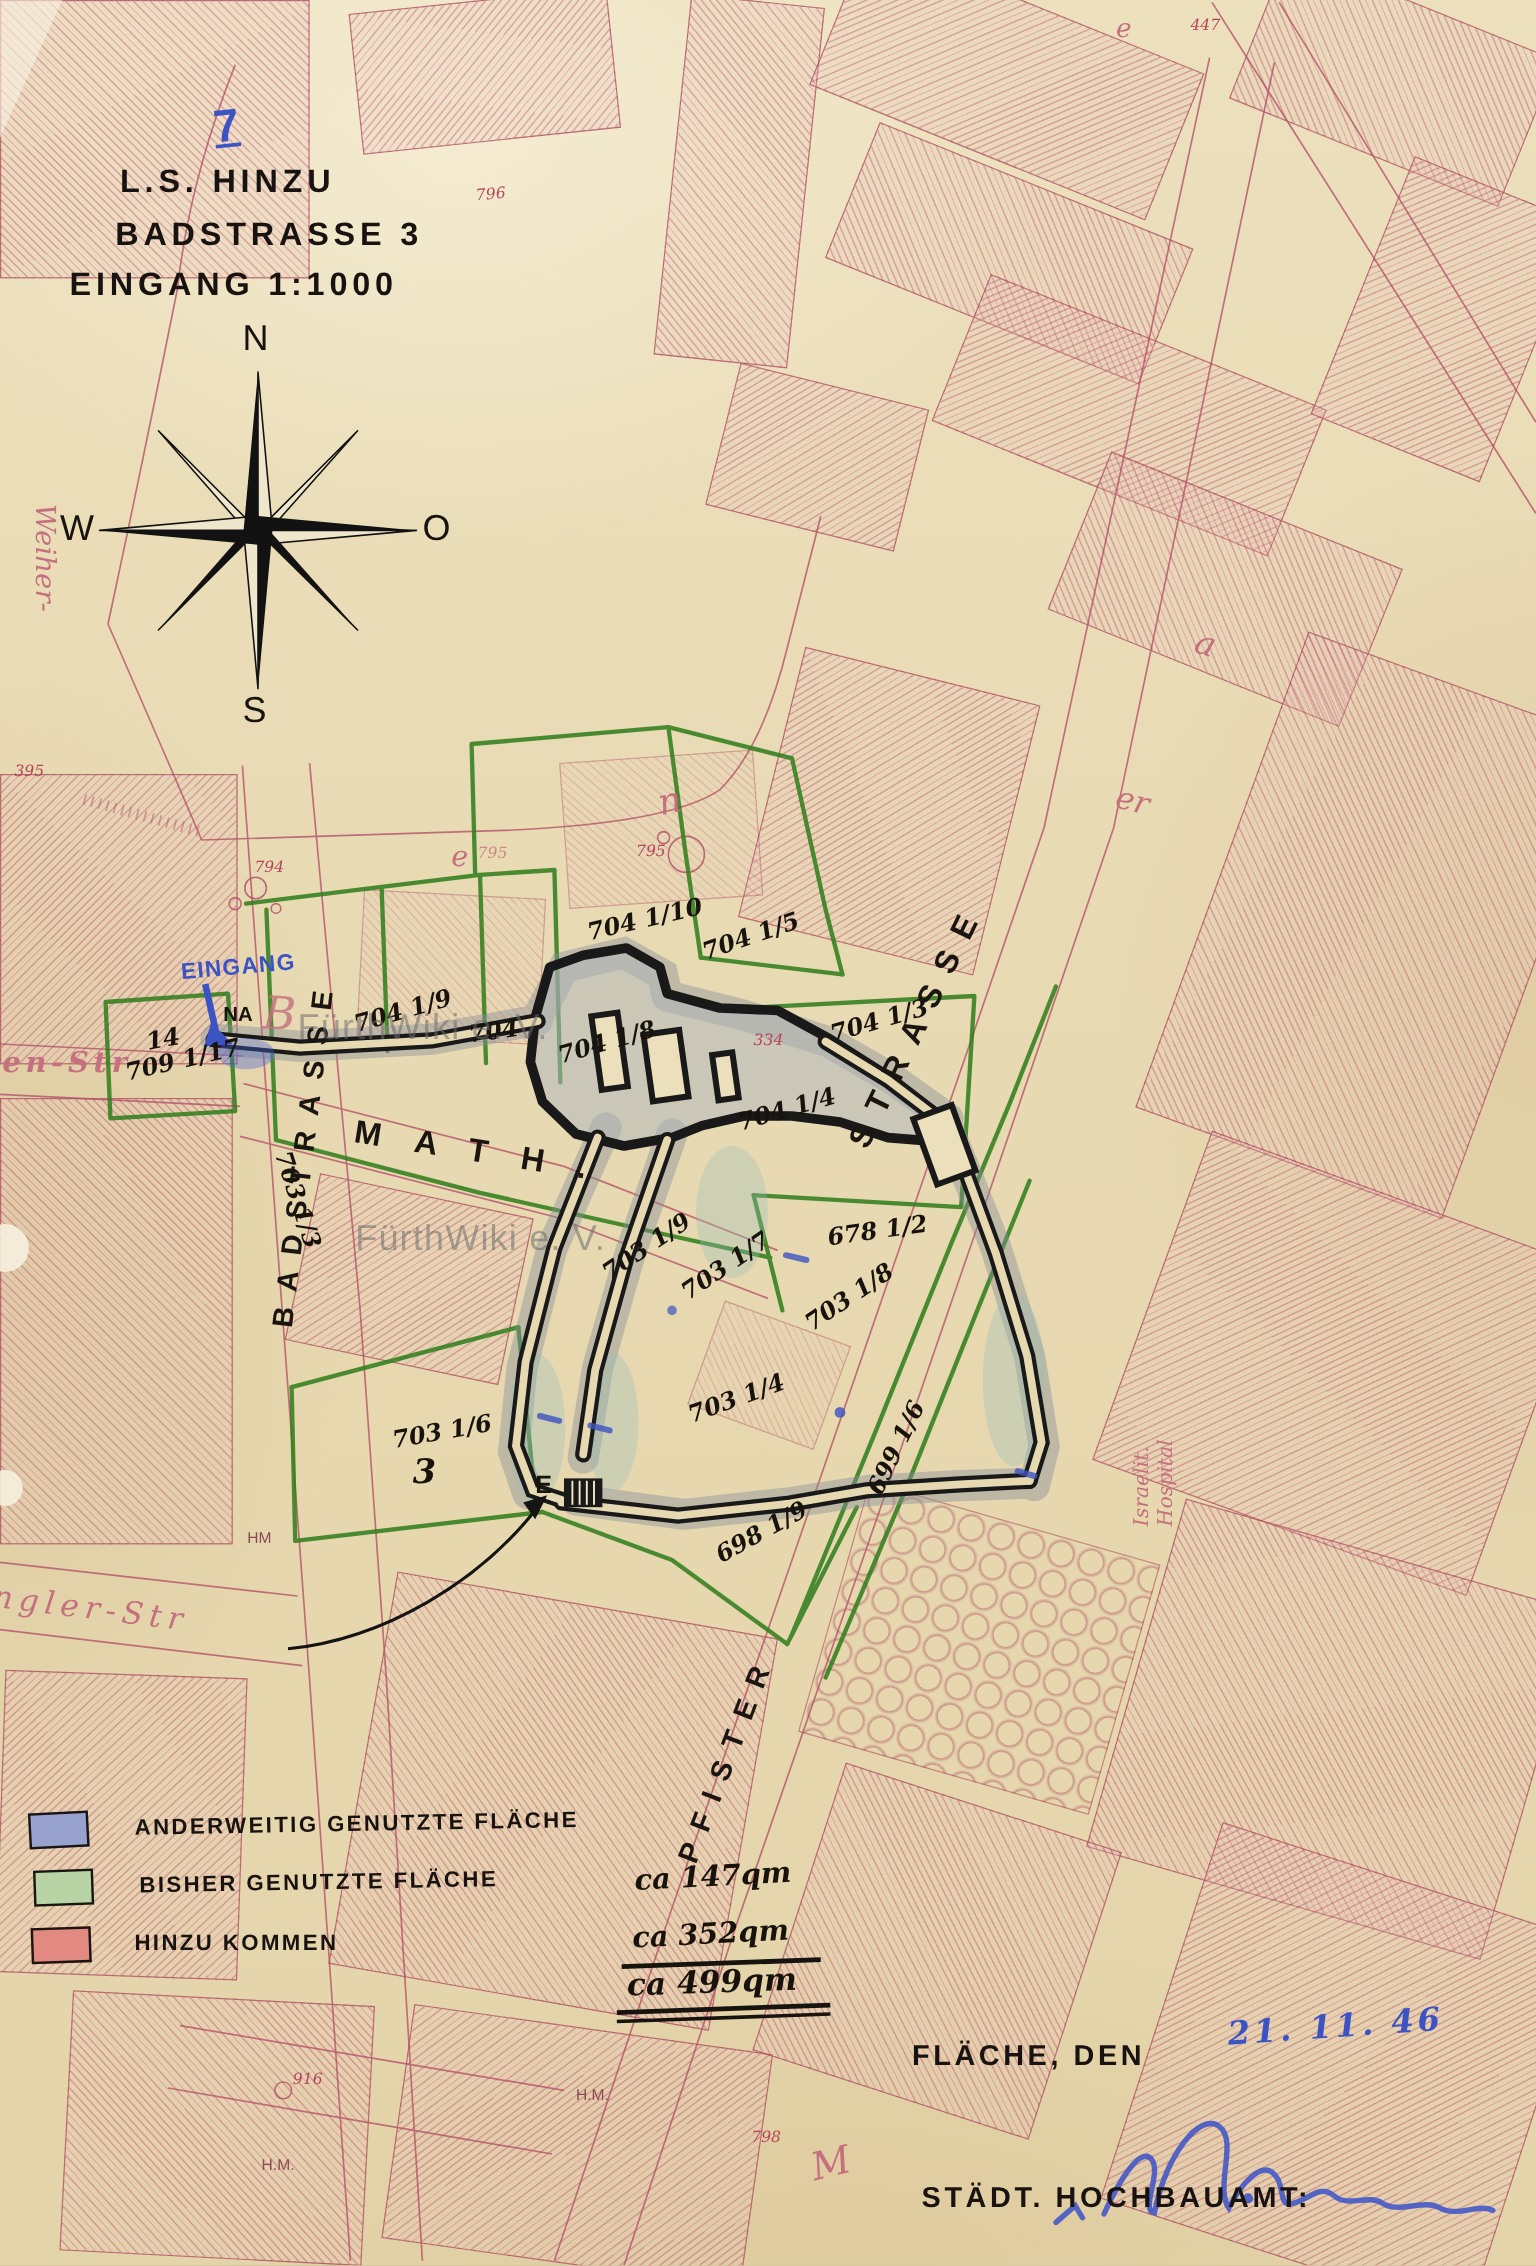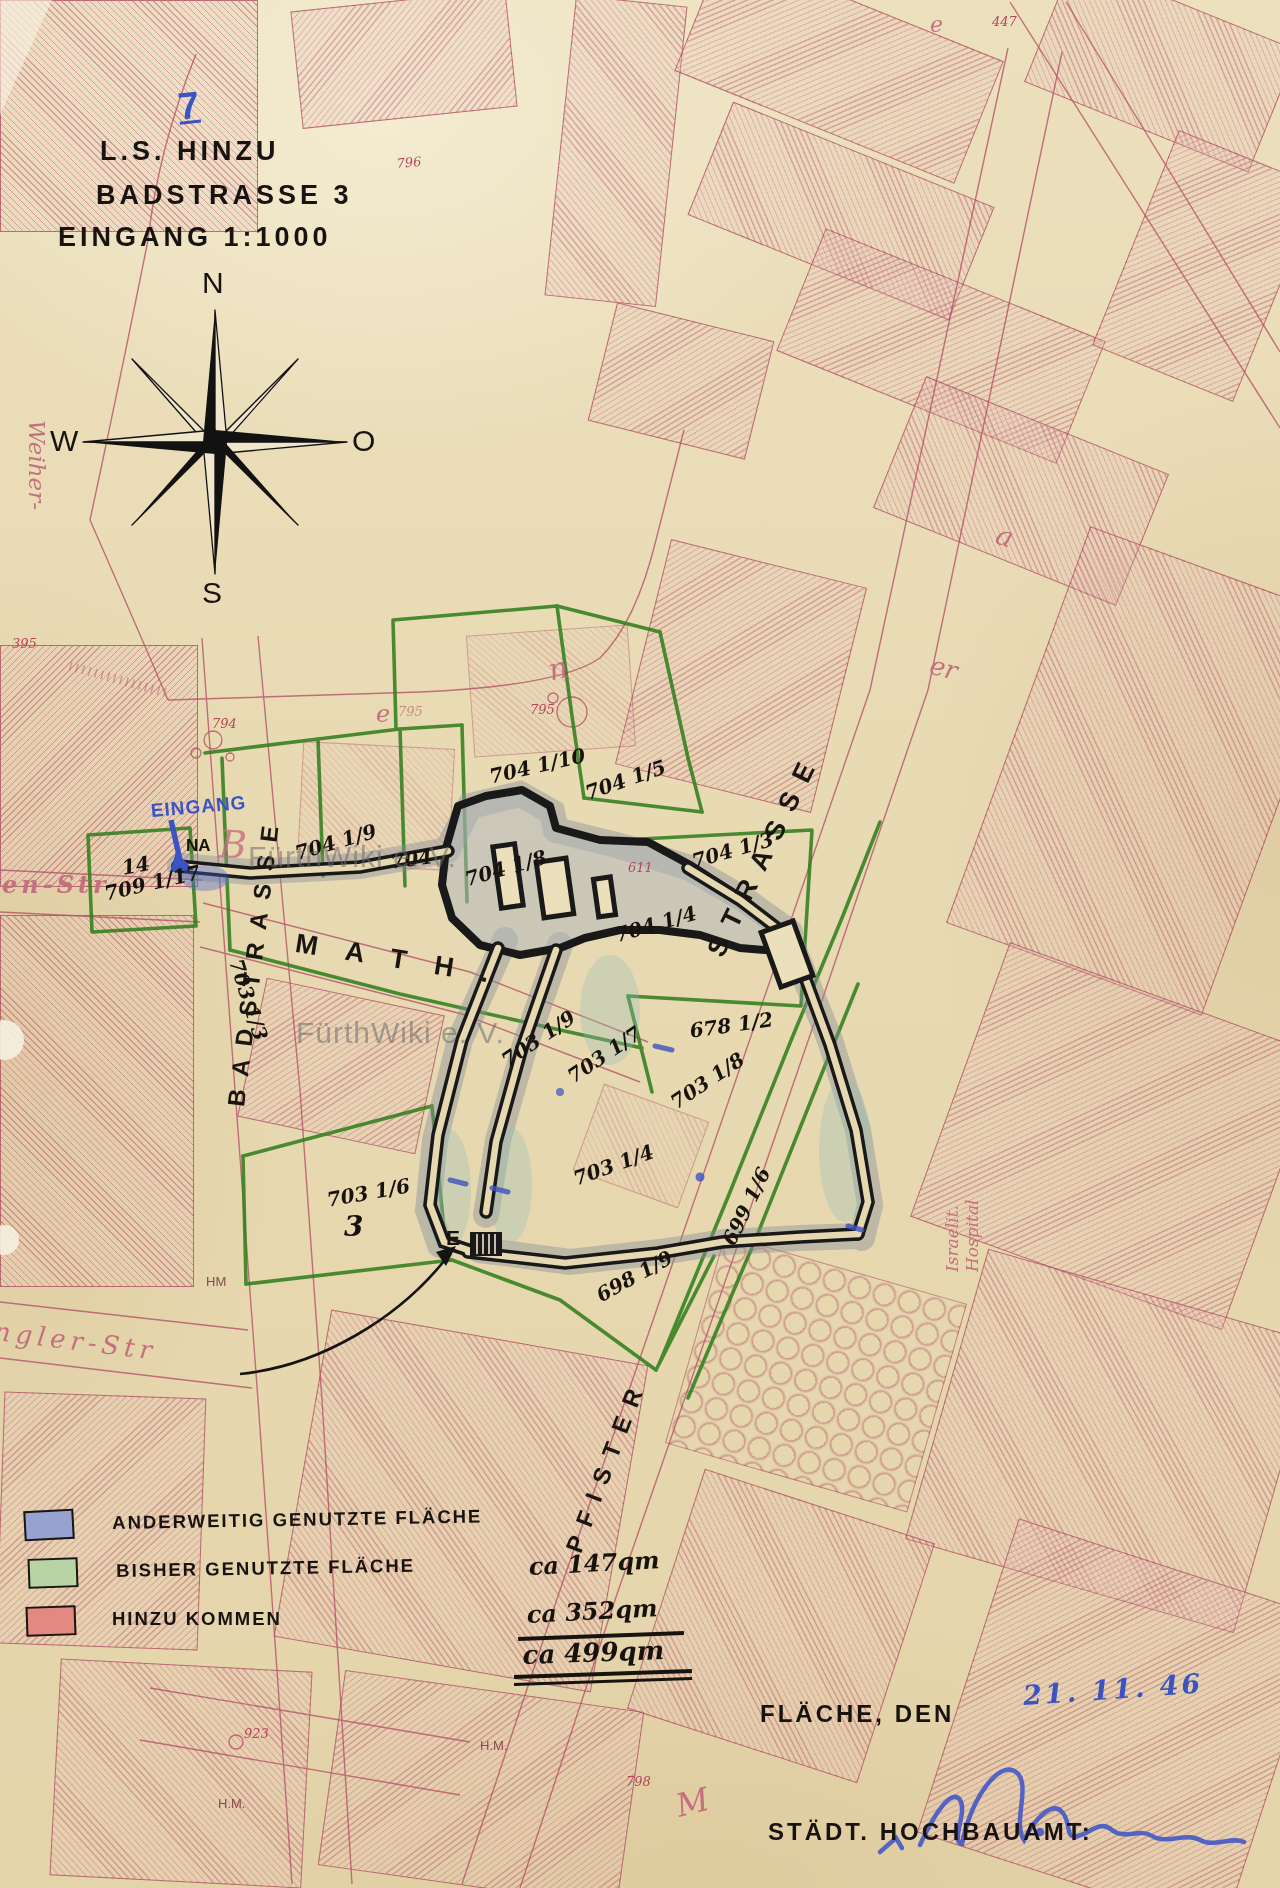--- a/index.html
+++ b/index.html
@@ -278,26 +278,26 @@
   <div class="lbl pink" style="left:220px;top:822px;font-size:38px;transform:rotate(3deg);opacity:.8;">B</div>
   <div class="lbl pink" style="left:545px;top:653px;font-size:30px;transform:rotate(-12deg);">n</div>
   <div class="lbl pink" style="left:376px;top:700px;font-size:24px;">e</div>
   <div class="lbl pink" style="left:1002px;top:518px;font-size:28px;transform:rotate(18deg);">a</div>
   <div class="lbl pink" style="left:934px;top:650px;font-size:26px;transform:rotate(14deg);">er</div>
   <div class="lbl pink" style="left:930px;top:12px;font-size:22px;">e</div>
   <div class="lbl pink" style="left:672px;top:1788px;font-size:32px;transform:rotate(-14deg);">M</div>
 
   <div class="lbl red" style="left:396px;top:156px;transform:rotate(-5deg);">796</div>
   <div class="lbl red" style="left:992px;top:14px;">447</div>
-  <div class="lbl red" style="left:628px;top:860px;">611</div>
+  <div class="lbl red" style="left:628px;top:860px;">334</div>
   <div class="lbl red" style="left:12px;top:636px;">395</div>
   <div class="lbl red" style="left:212px;top:716px;">794</div>
   <div class="lbl red" style="left:530px;top:702px;">795</div>
   <div class="lbl red" style="left:398px;top:704px;opacity:.55;">795</div>
-  <div class="lbl red" style="left:244px;top:1726px;">923</div>
+  <div class="lbl red" style="left:244px;top:1726px;">916</div>
   <div class="lbl red" style="left:626px;top:1774px;">798</div>
   <div class="lbl" style="left:206px;top:1274px;font-size:13px;color:#8a4a55;">HM</div>
   <div class="lbl" style="left:218px;top:1796px;font-size:13px;color:#8a4a55;">H.M.</div>
   <div class="lbl" style="left:480px;top:1738px;font-size:13px;color:#8a4a55;">H.M.</div>
 
   <div class="wm" style="left:248px;top:840px;">FürthWiki e. V.</div>
   <div class="wm" style="left:296px;top:1016px;">FürthWiki e. V.</div>
 
   <div class="swatch" style="left:24px;top:1510px;width:46px;height:26px;background:#98a2cf;transform:rotate(-3deg);"></div>
   <div class="lbl ink" style="left:112px;top:1512px;font-size:18.5px;letter-spacing:2px;transform:rotate(-1deg);">ANDERWEITIG GENUTZTE FLÄCHE</div>

